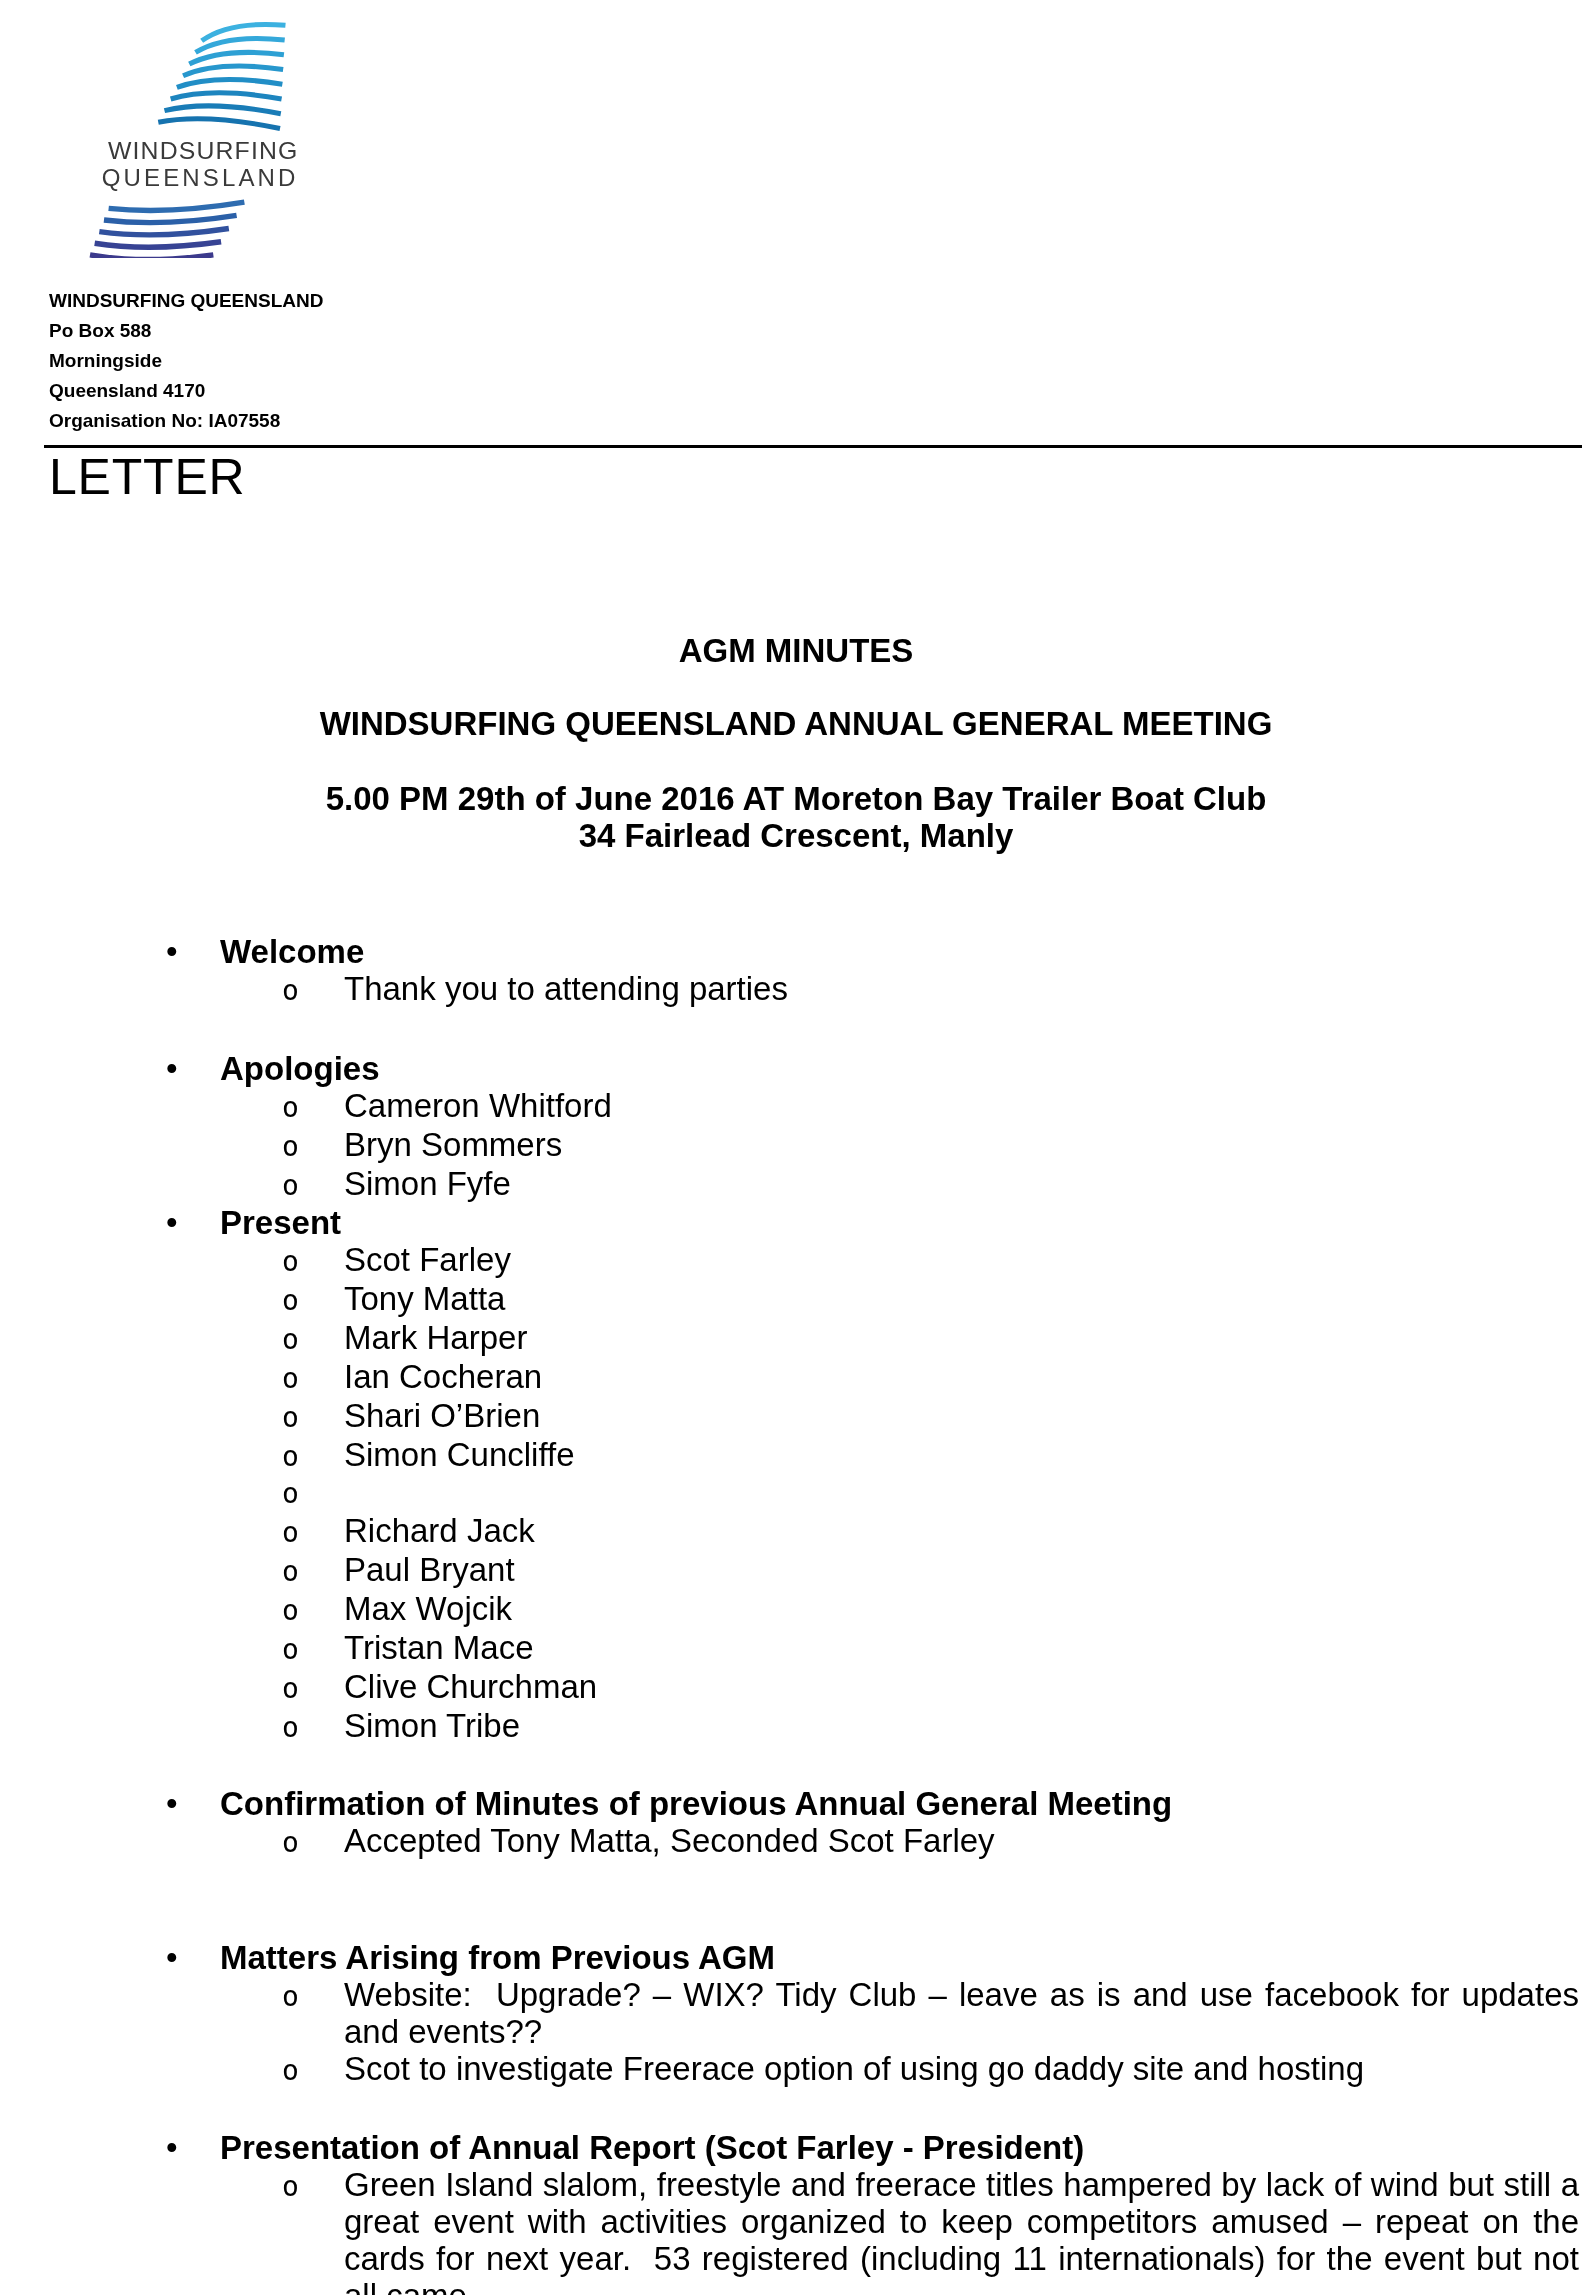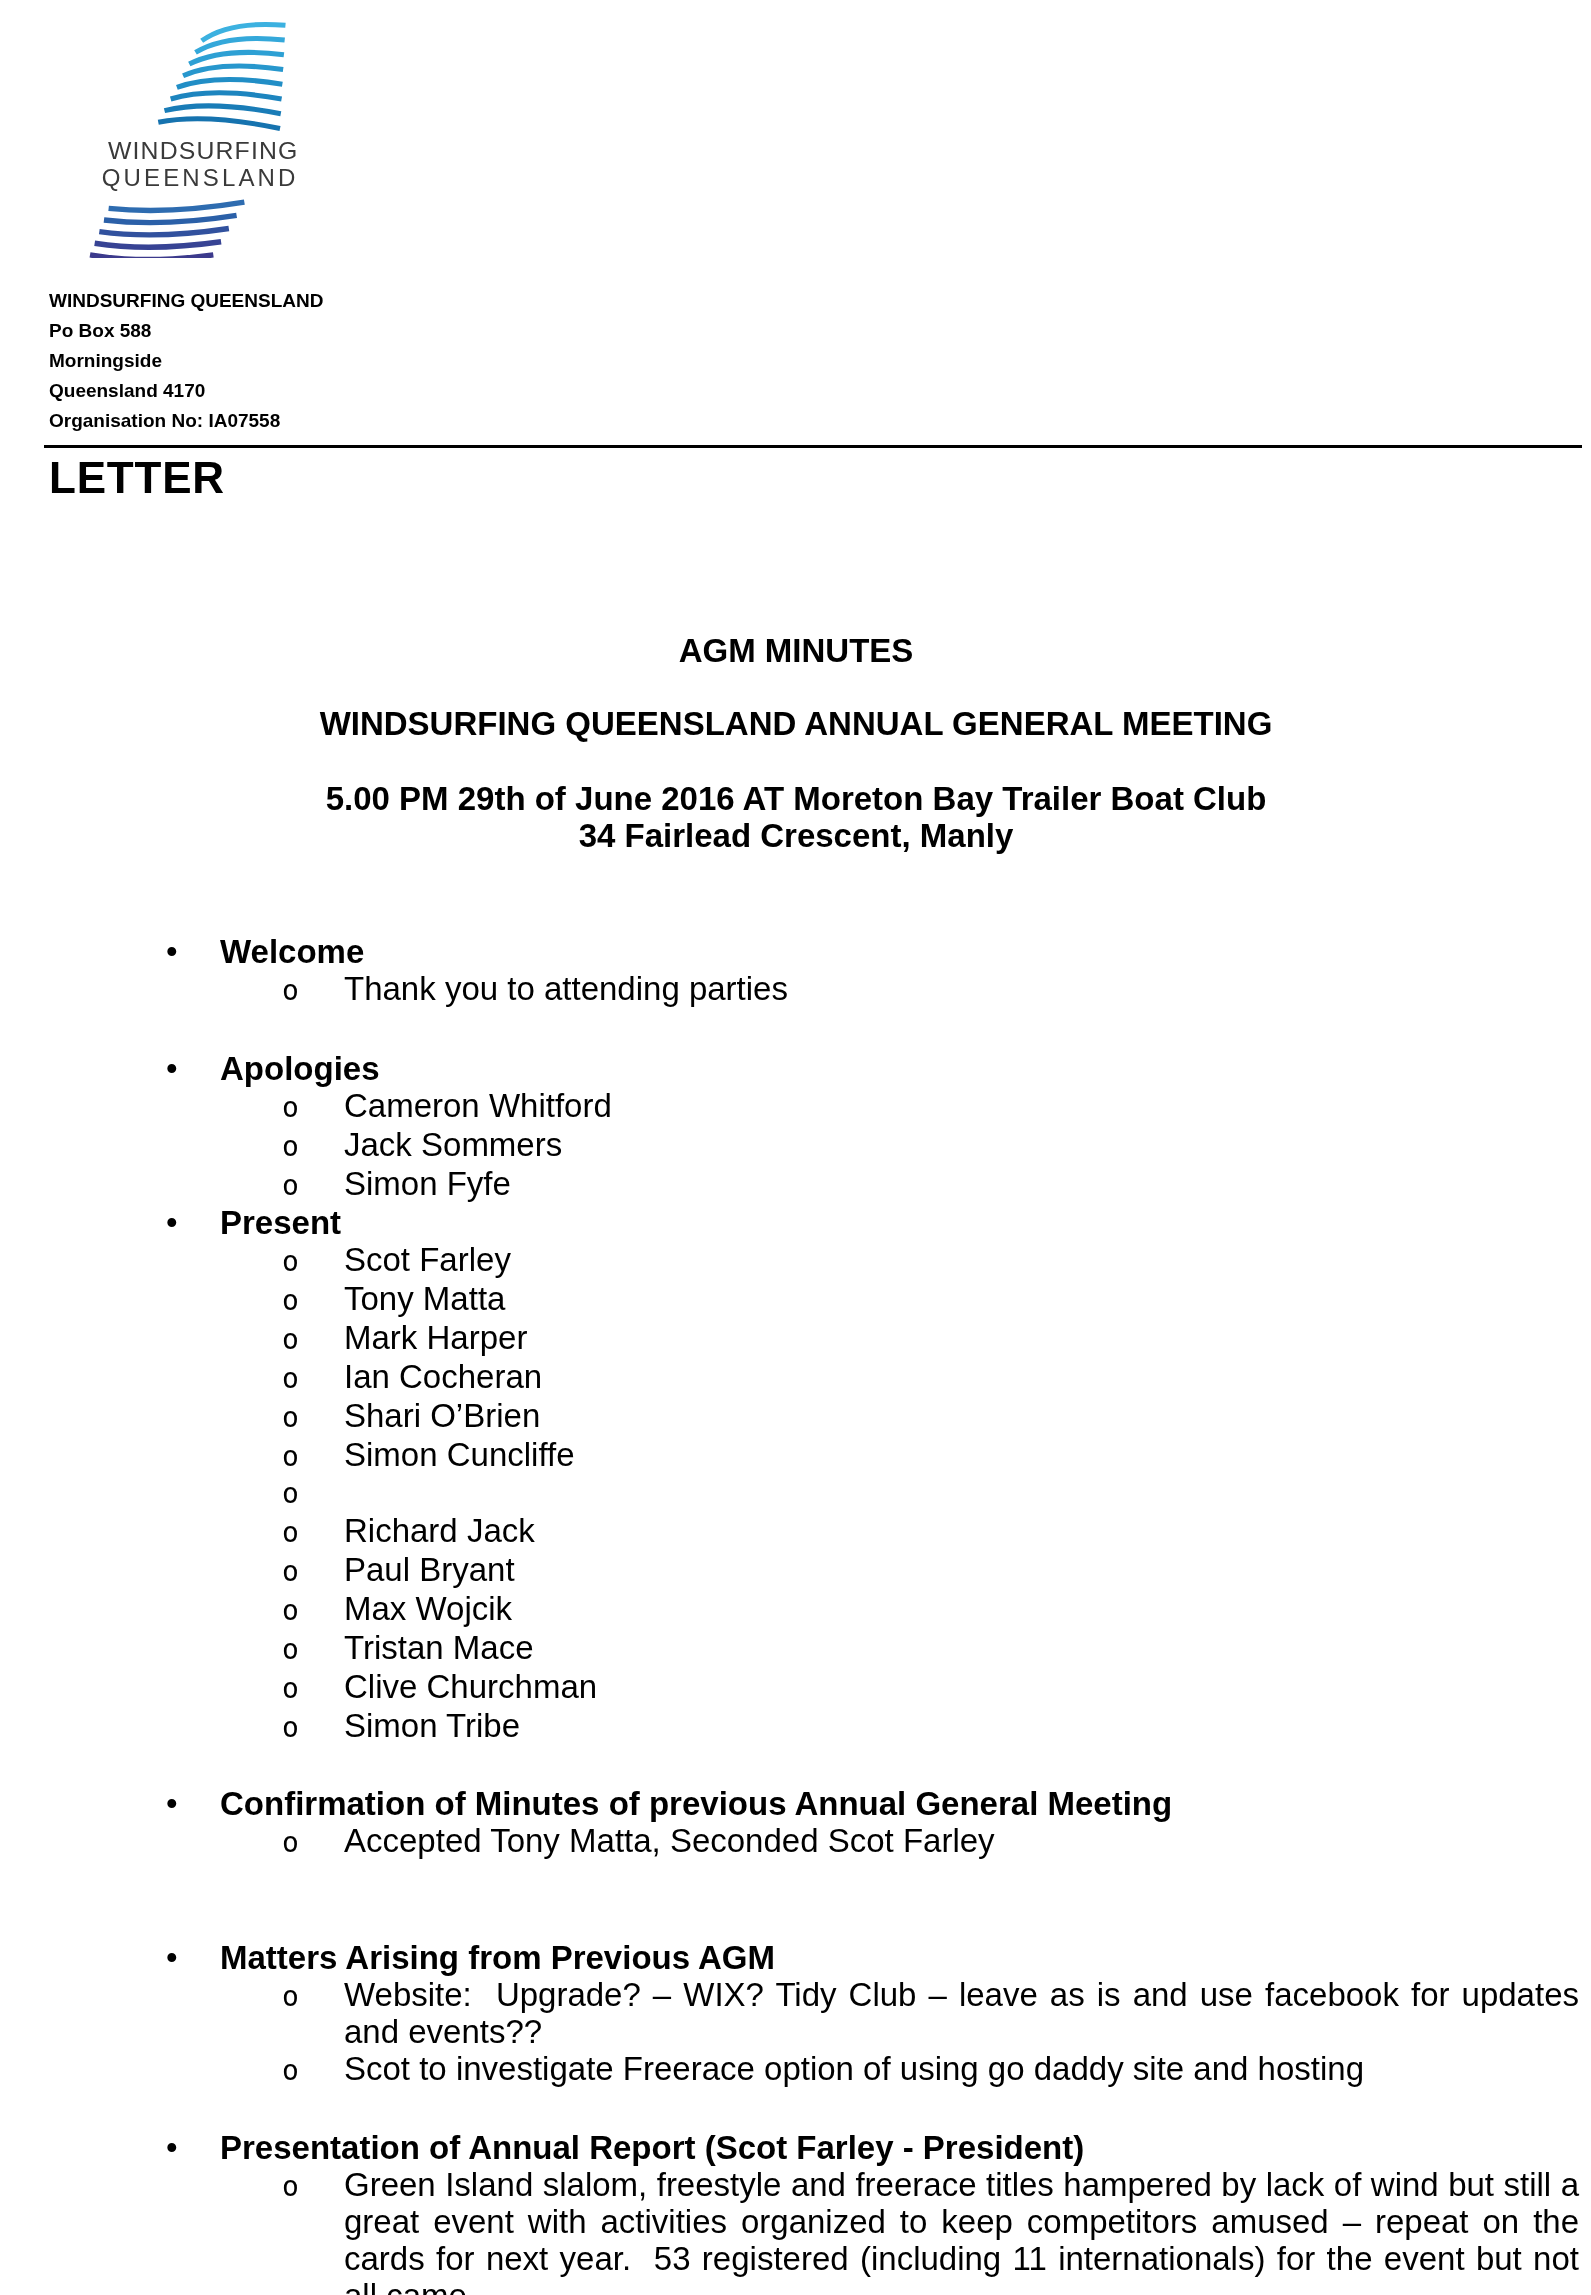--- a/index.html
+++ b/index.html
@@ -21,21 +21,21 @@
     position:absolute; left:49px; top:286px;
     font-size:19px; line-height:30px; font-weight:bold;
     white-space:nowrap;
   }
   .rule {
     position:absolute; left:44px; top:445px;
     width:1538px; height:3.1px; background:#000;
   }
   .doc-type {
     position:absolute; left:49px; top:452px;
-    font-size:44px; line-height:51px; font-weight:bold;
+    font-size:50px; line-height:51px; font-weight:normal;
     letter-spacing:0.8px;
   }
   
   .cline {
     position:absolute; left:0; width:1592px;
     text-align:center; font-weight:bold;
     font-size:33px; line-height:37px;
   }
   #title1 { top:632px; }
   #title2 { top:705px; }
@@ -118,21 +118,21 @@
       <div class="l1">
         <span class="m1">•</span>
         <span class="t1">Apologies</span>
       </div>
       <div class="l2">
         <span class="m2">o</span>
         <span class="t2">Cameron Whitford</span>
       </div>
       <div class="l2">
         <span class="m2">o</span>
-        <span class="t2">Jack Sommers</span>
+        <span class="t2">Bryn Sommers</span>
       </div>
       <div class="l2">
         <span class="m2">o</span>
         <span class="t2">Simon Fyfe</span>
       </div>
     </div>
 
     <div id="sec2" class="sec">
       <div class="l1">
         <span class="m1">•</span>

